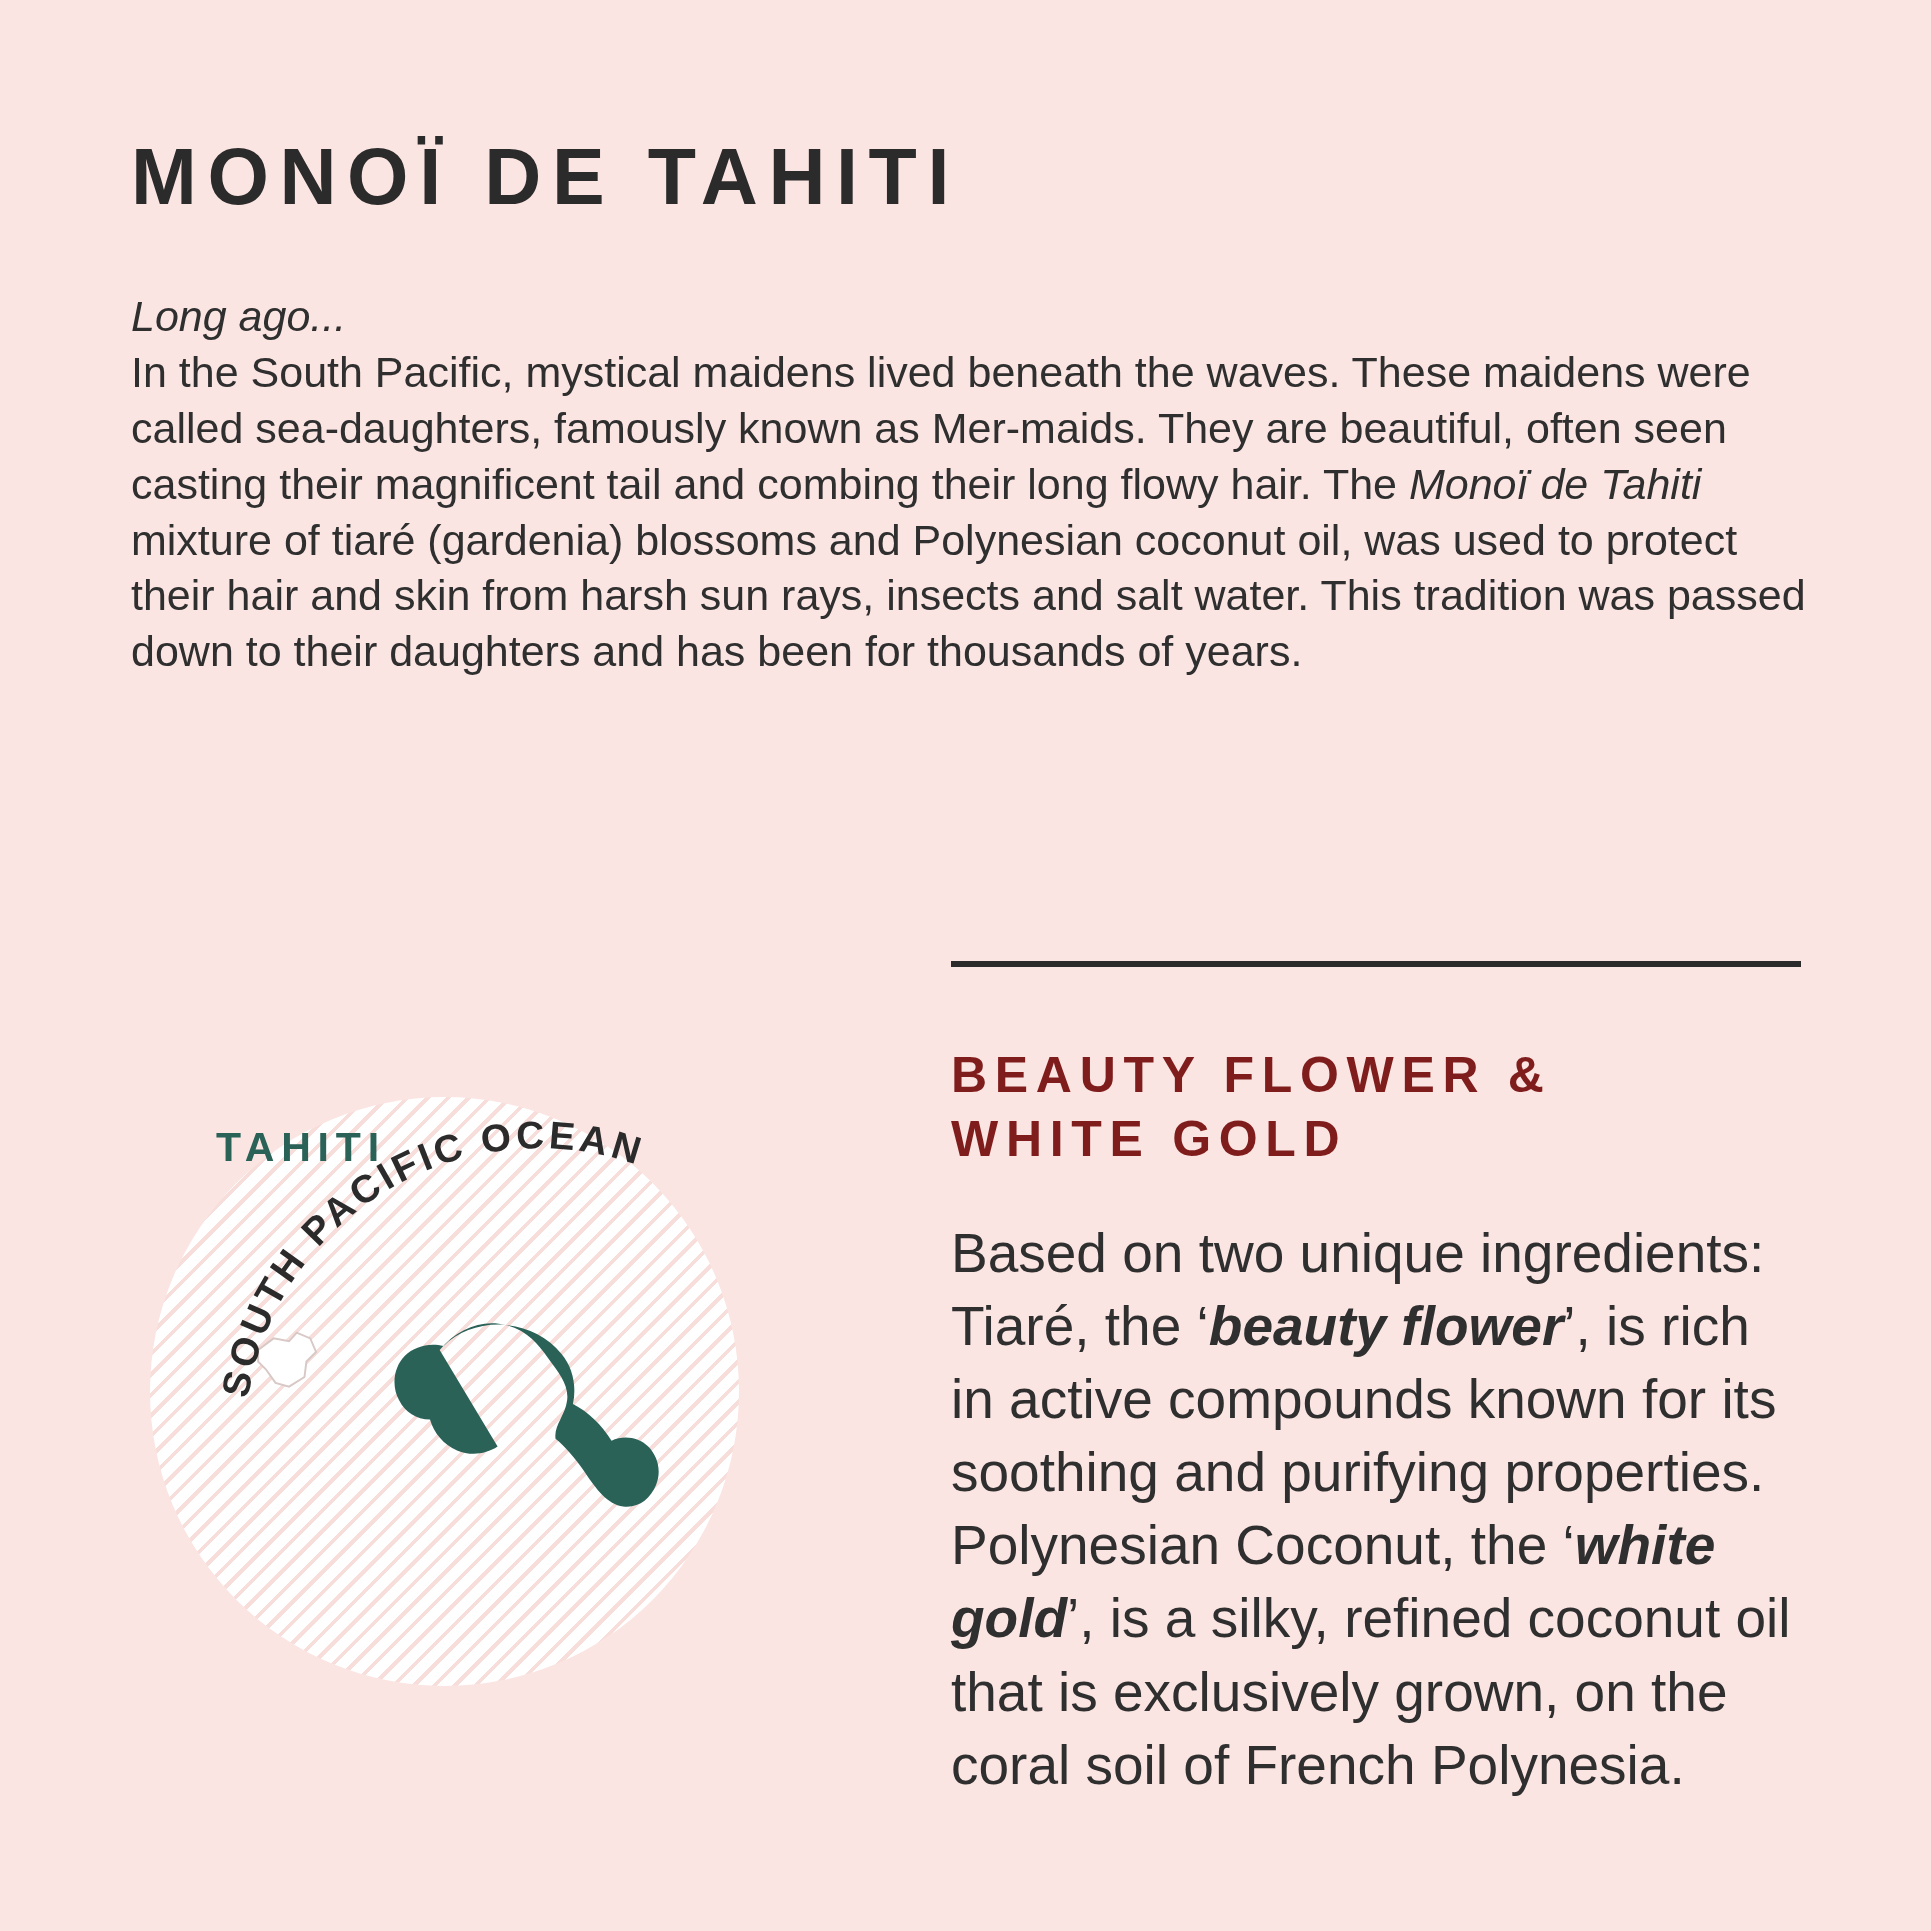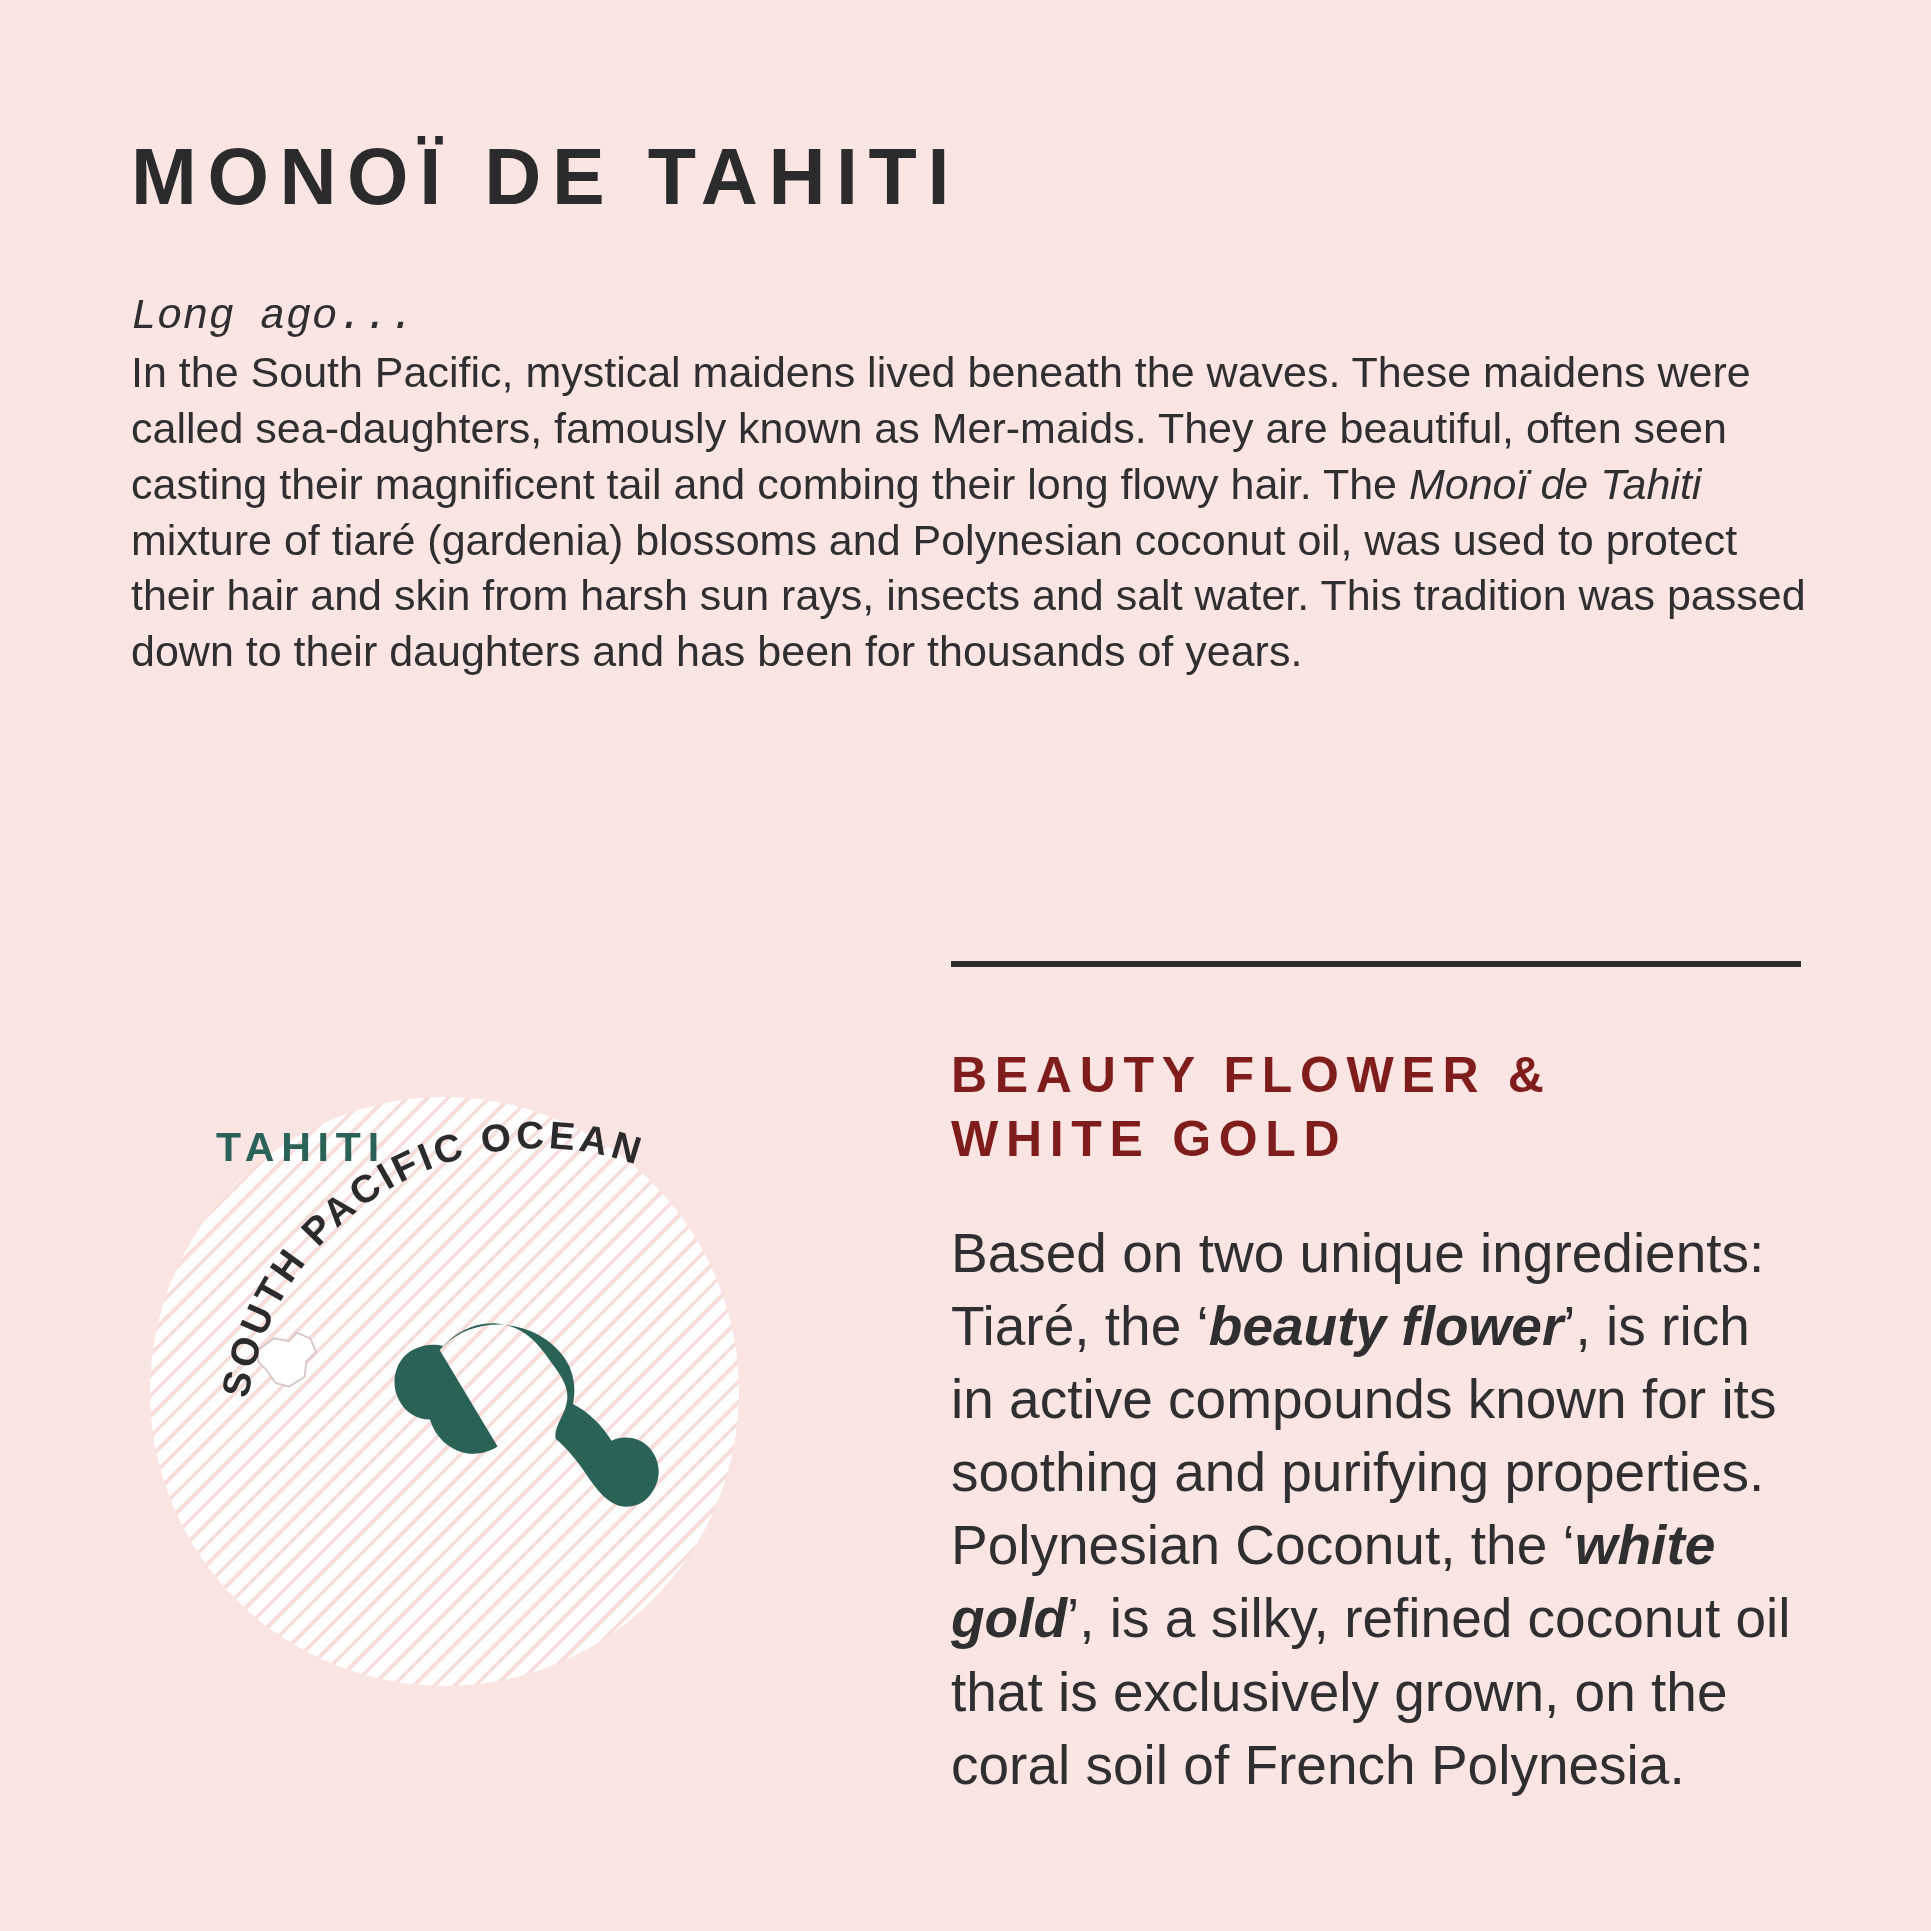--- a/index.html
+++ b/index.html
@@ -38,21 +38,20 @@
     margin-top: 73px;
     width: 1699px;
     font-size: 43px;
     line-height: 1.30;
     color: #2f2f2f;
   }
   .intro .lead {
     display: block;
     font-style: italic;
     font-weight: 400;
-    font-family: Liberation Mono, monospace;
   }
   .intro .body {
     display: block;
   }
   .intro em {
     font-style: italic;
   }
 
   
   .divider {

